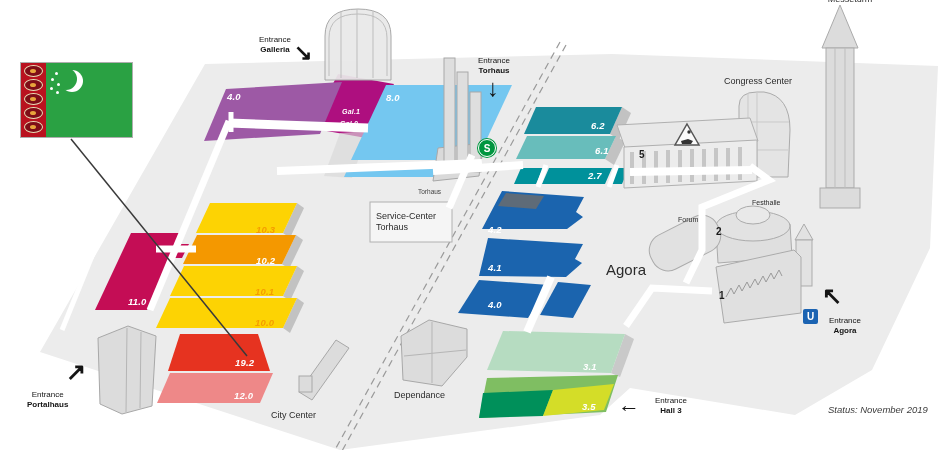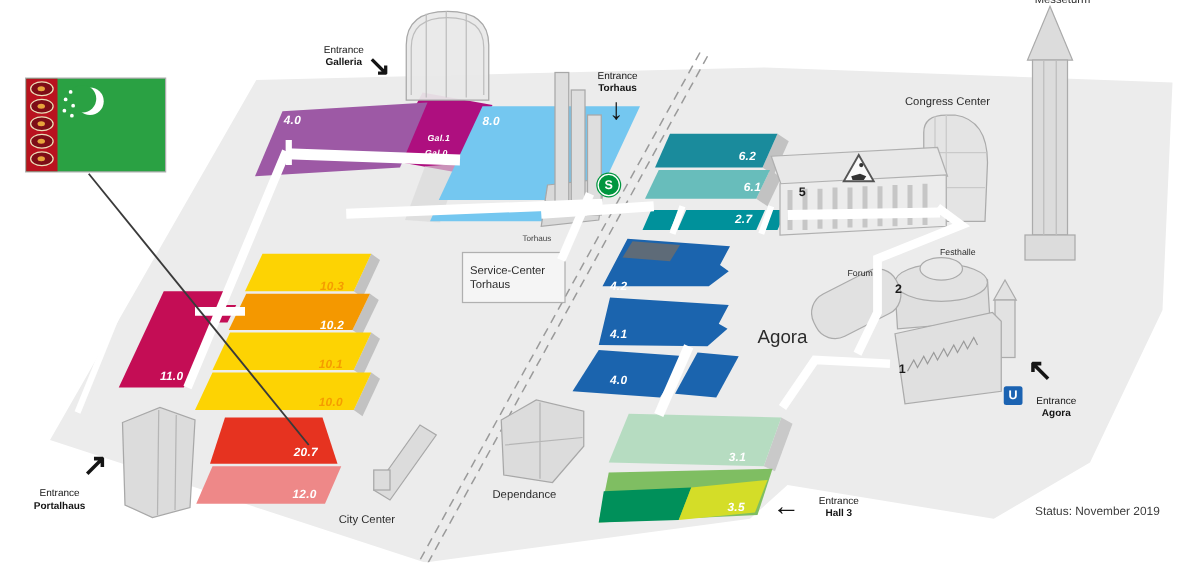--- a/index.html
+++ b/index.html
@@ -16,21 +16,21 @@
   .bld{font-size:9px;color:#2b2b2b;}
   .bld.tiny{font-size:6.5px;color:#444;}
   .bld.small{font-size:7px;}
   .entrance{font-size:8px;line-height:9.5px;color:#141414;text-align:center;}
   .entrance b{display:block;font-size:8px;}
   .arrow{position:absolute;font-weight:bold;color:#141414;}
   .badge{position:absolute;display:flex;align-items:center;justify-content:center;
          color:#fff;font-weight:bold;}
   .badge-s{width:16px;height:16px;border-radius:50%;background:#00963f;font-size:10px;border:1px solid #fff;box-shadow:0 0 0 1px #00963f;}
   .badge-u{width:15px;height:15px;background:#1b63b2;font-size:10px;border-radius:2px;}
-  .status{font-size:9.5px;color:#3c3c3c;}
+  .status{font-size:9.5px;color:#3c3c3c;font-style:italic;}
   .messeturm-label{top:-6px;left:806px;width:88px;text-align:center;font-size:9px;color:#2b2b2b;}
   
   .flag{position:absolute;left:21px;top:63px;width:111px;height:74px;background:#2aa143;
         box-shadow:0 0 0 1px rgba(120,120,120,.6);}
   .flag .stripe{position:absolute;left:0px;top:0;width:25px;height:74px;background:#b9121f;}
   .gul{position:absolute;left:3px;width:19px;height:12px;border-radius:50%;
        background:#7e0d17;border:1.5px solid #eadfb8;box-sizing:border-box;}
   .gul::after{content:"";position:absolute;left:5px;top:2.5px;width:6px;height:4px;border-radius:50%;background:#e8a33c;}
   .crescent{position:absolute;left:40px;top:7px;width:22px;height:22px;border-radius:50%;background:#ffffff;}
   .crescent::after{content:"";position:absolute;left:-6px;top:-2px;width:22px;height:22px;border-radius:50%;background:#2aa143;}
@@ -203,21 +203,21 @@
   <div class="lbl hall-num" style="left:595px;top:145px">6.1</div>
   <div class="lbl hall-num" style="left:588px;top:170px">2.7</div>
   <div class="lbl hall-num" style="left:488px;top:224px">4.2</div>
   <div class="lbl hall-num" style="left:488px;top:262px">4.1</div>
   <div class="lbl hall-num" style="left:488px;top:299px">4.0</div>
   <div class="lbl hall-num orange" style="left:256px;top:224px">10.3</div>
   <div class="lbl hall-num" style="left:256px;top:255px">10.2</div>
   <div class="lbl hall-num orange" style="left:255px;top:286px">10.1</div>
   <div class="lbl hall-num orange" style="left:255px;top:317px">10.0</div>
   <div class="lbl hall-num" style="left:128px;top:296px">11.0</div>
-  <div class="lbl hall-num" style="left:235px;top:357px">20.7</div>
+  <div class="lbl hall-num" style="left:235px;top:357px">19.2</div>
   <div class="lbl hall-num" style="left:234px;top:390px">12.0</div>
   <div class="lbl hall-num" style="left:583px;top:361px">3.1</div>
   <div class="lbl hall-num" style="left:582px;top:401px">3.5</div>
   <div class="lbl black-num" style="left:639px;top:149px">5</div>
   <div class="lbl black-num" style="left:716px;top:226px">2</div>
   <div class="lbl black-num" style="left:719px;top:290px">1</div>
 
   <div class="lbl messeturm-label">Messeturm</div>
   <div class="lbl bld" style="left:724px;top:76px">Congress Center</div>
   <div class="lbl bld small" style="left:752px;top:199px">Festhalle</div>

